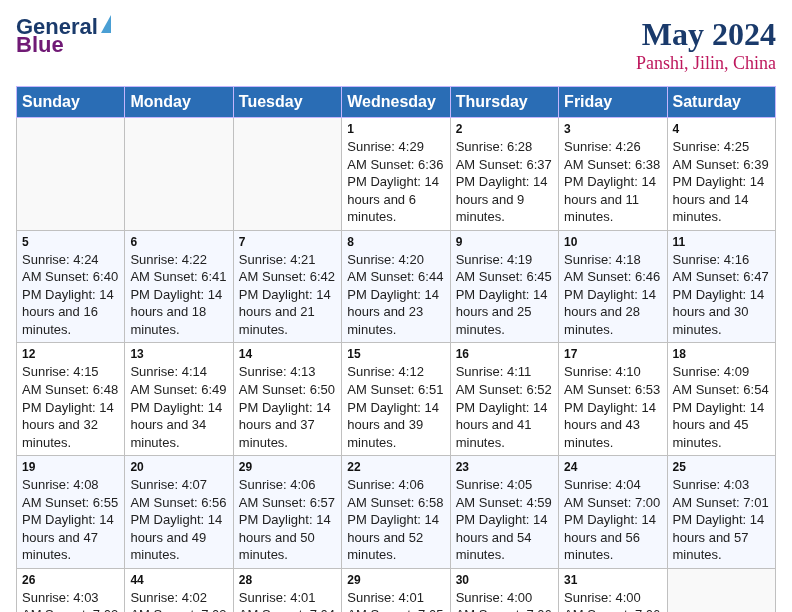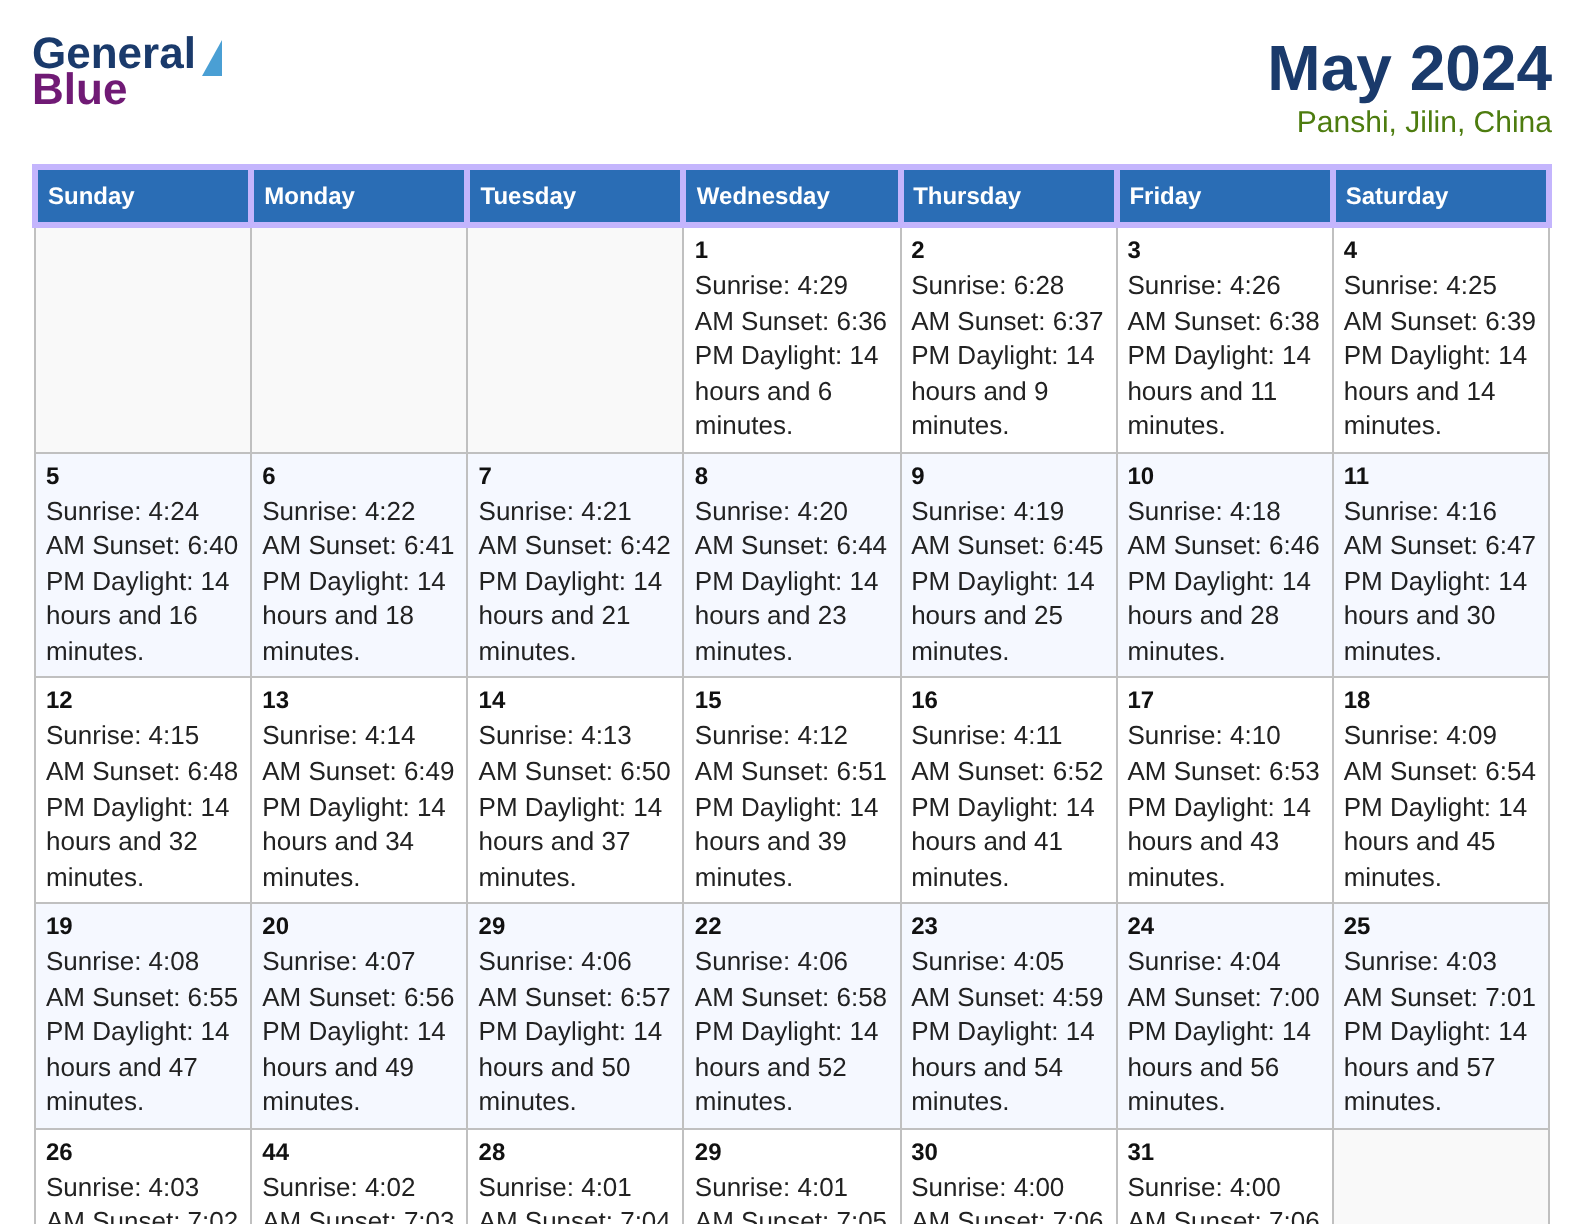--- a/index.html
+++ b/index.html
@@ -21,43 +21,44 @@
       align-items: center;
     }
     .logo-text {
       font-size: 22px;
       font-weight: bold;
       color: #1a3a6b;
       line-height: 1;
     }
     .title-block {
       text-align: right;
+      font-family: Liberation Serif, serif;
     }
     .month-title {
       font-size: 32px;
       font-weight: bold;
       color: #1a3a6b;
     }
     .location {
-      font-size: 15px;
-      color: #4d7c0f;
+      font-size: 18px;
+      color: #be185d;
     }
     .calendar {
       width: 100%;
       border-collapse: collapse;
       font-size: 11px;
     }
     .calendar th {
       background: #2a6db5;
       color: #fff;
       text-align: left;
       padding: 6px 5px;
-      font-size: 12px;
+      font-size: 16px;
       font-weight: bold;
-      border: 3px solid #c4b5fd;
+      border: 1px solid #c4b5fd;
     }
     .calendar td {
       border: 1px solid #c0c0c0;
       vertical-align: top;
       padding: 4px 5px;
       width: calc(100% / 7);
       height: 80px;
       background: #fff;
     }
     .calendar tr:nth-child(even) td {
@@ -77,21 +78,21 @@
     .empty-cell {
       background: #f9f9f9 !important;
     }
   </style>
 </head>
 <body>
 
 <div class="header">
   <div class="logo">
     <div style="display:flex;flex-direction:column;align-items:flex-start;">
-      <div style="display:flex;align-items:flex-end;">
+      <div style="display:flex;align-items:center;">
         <span class="logo-text">General</span>
         <div style="width:0;height:0;border-left:10px solid transparent;border-right:0px solid transparent;border-bottom:18px solid #4a9fd4;margin-left:3px;margin-top:-6px;"></div>
       </div>
       <span class="logo-text" style="color:#701a75;margin-top:-4px;">Blue</span>
     </div>
   </div>
   <div class="title-block">
     <div class="month-title">May 2024</div>
     <div class="location">Panshi, Jilin, China</div>
   </div>

